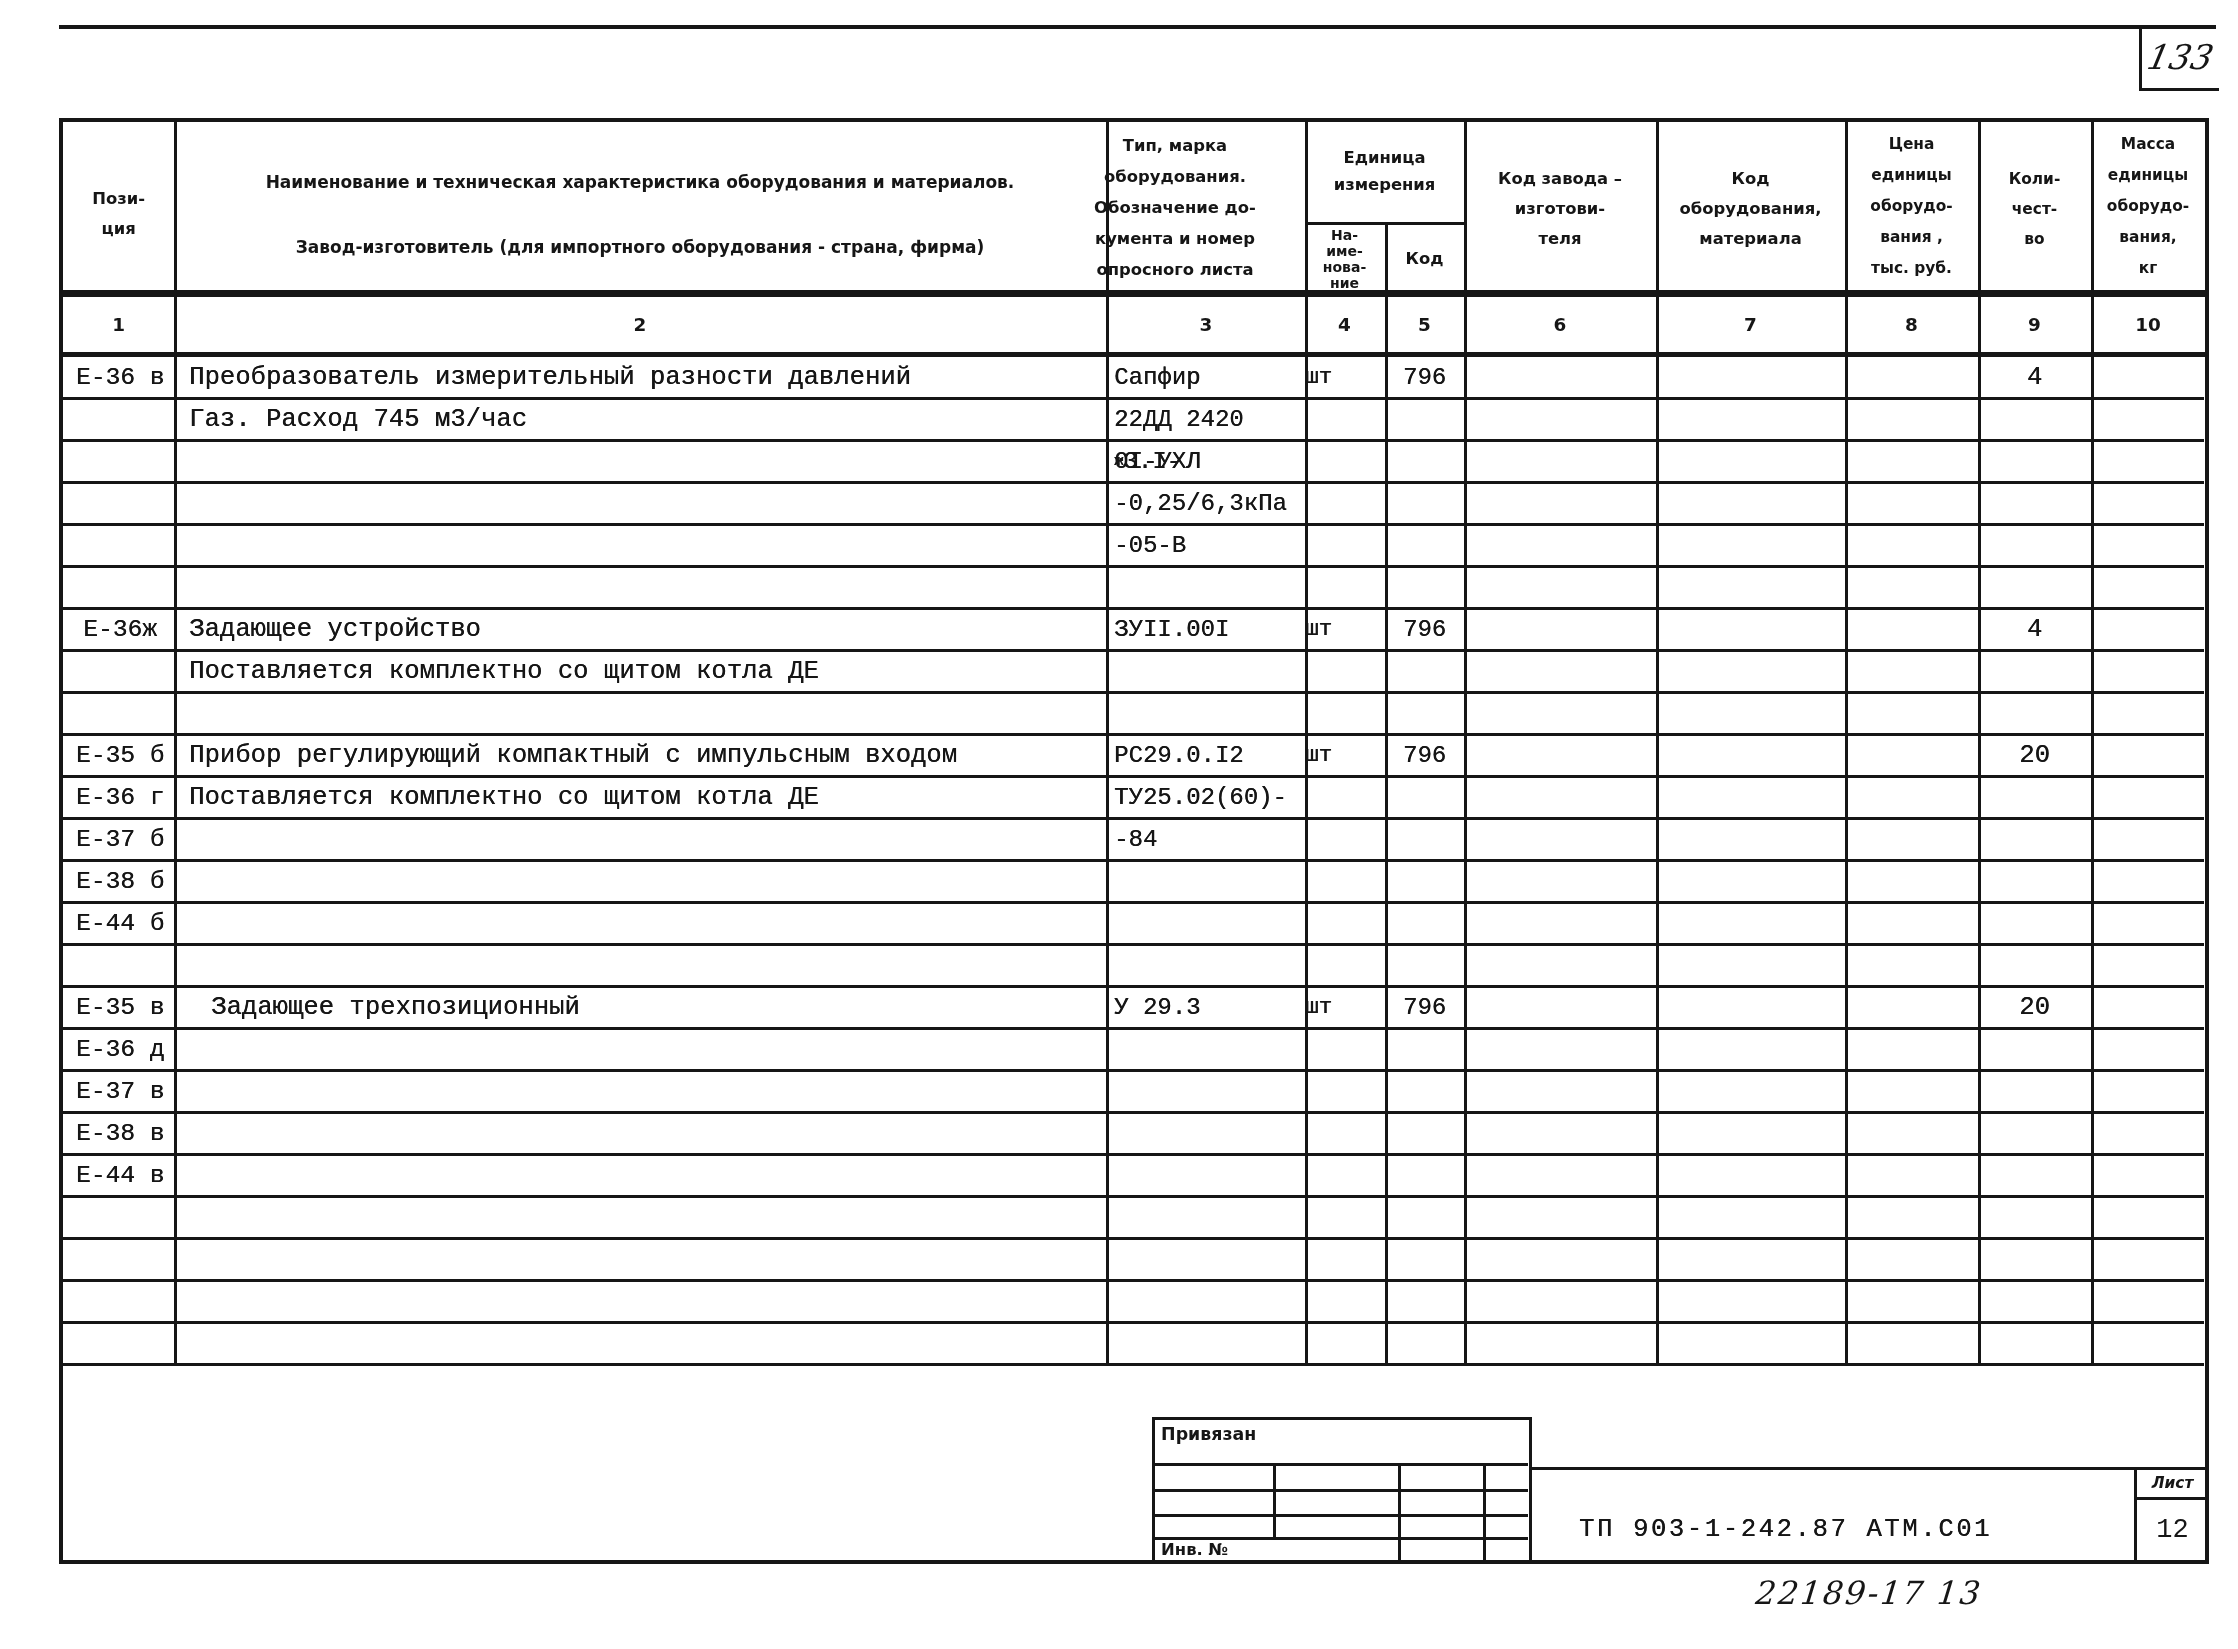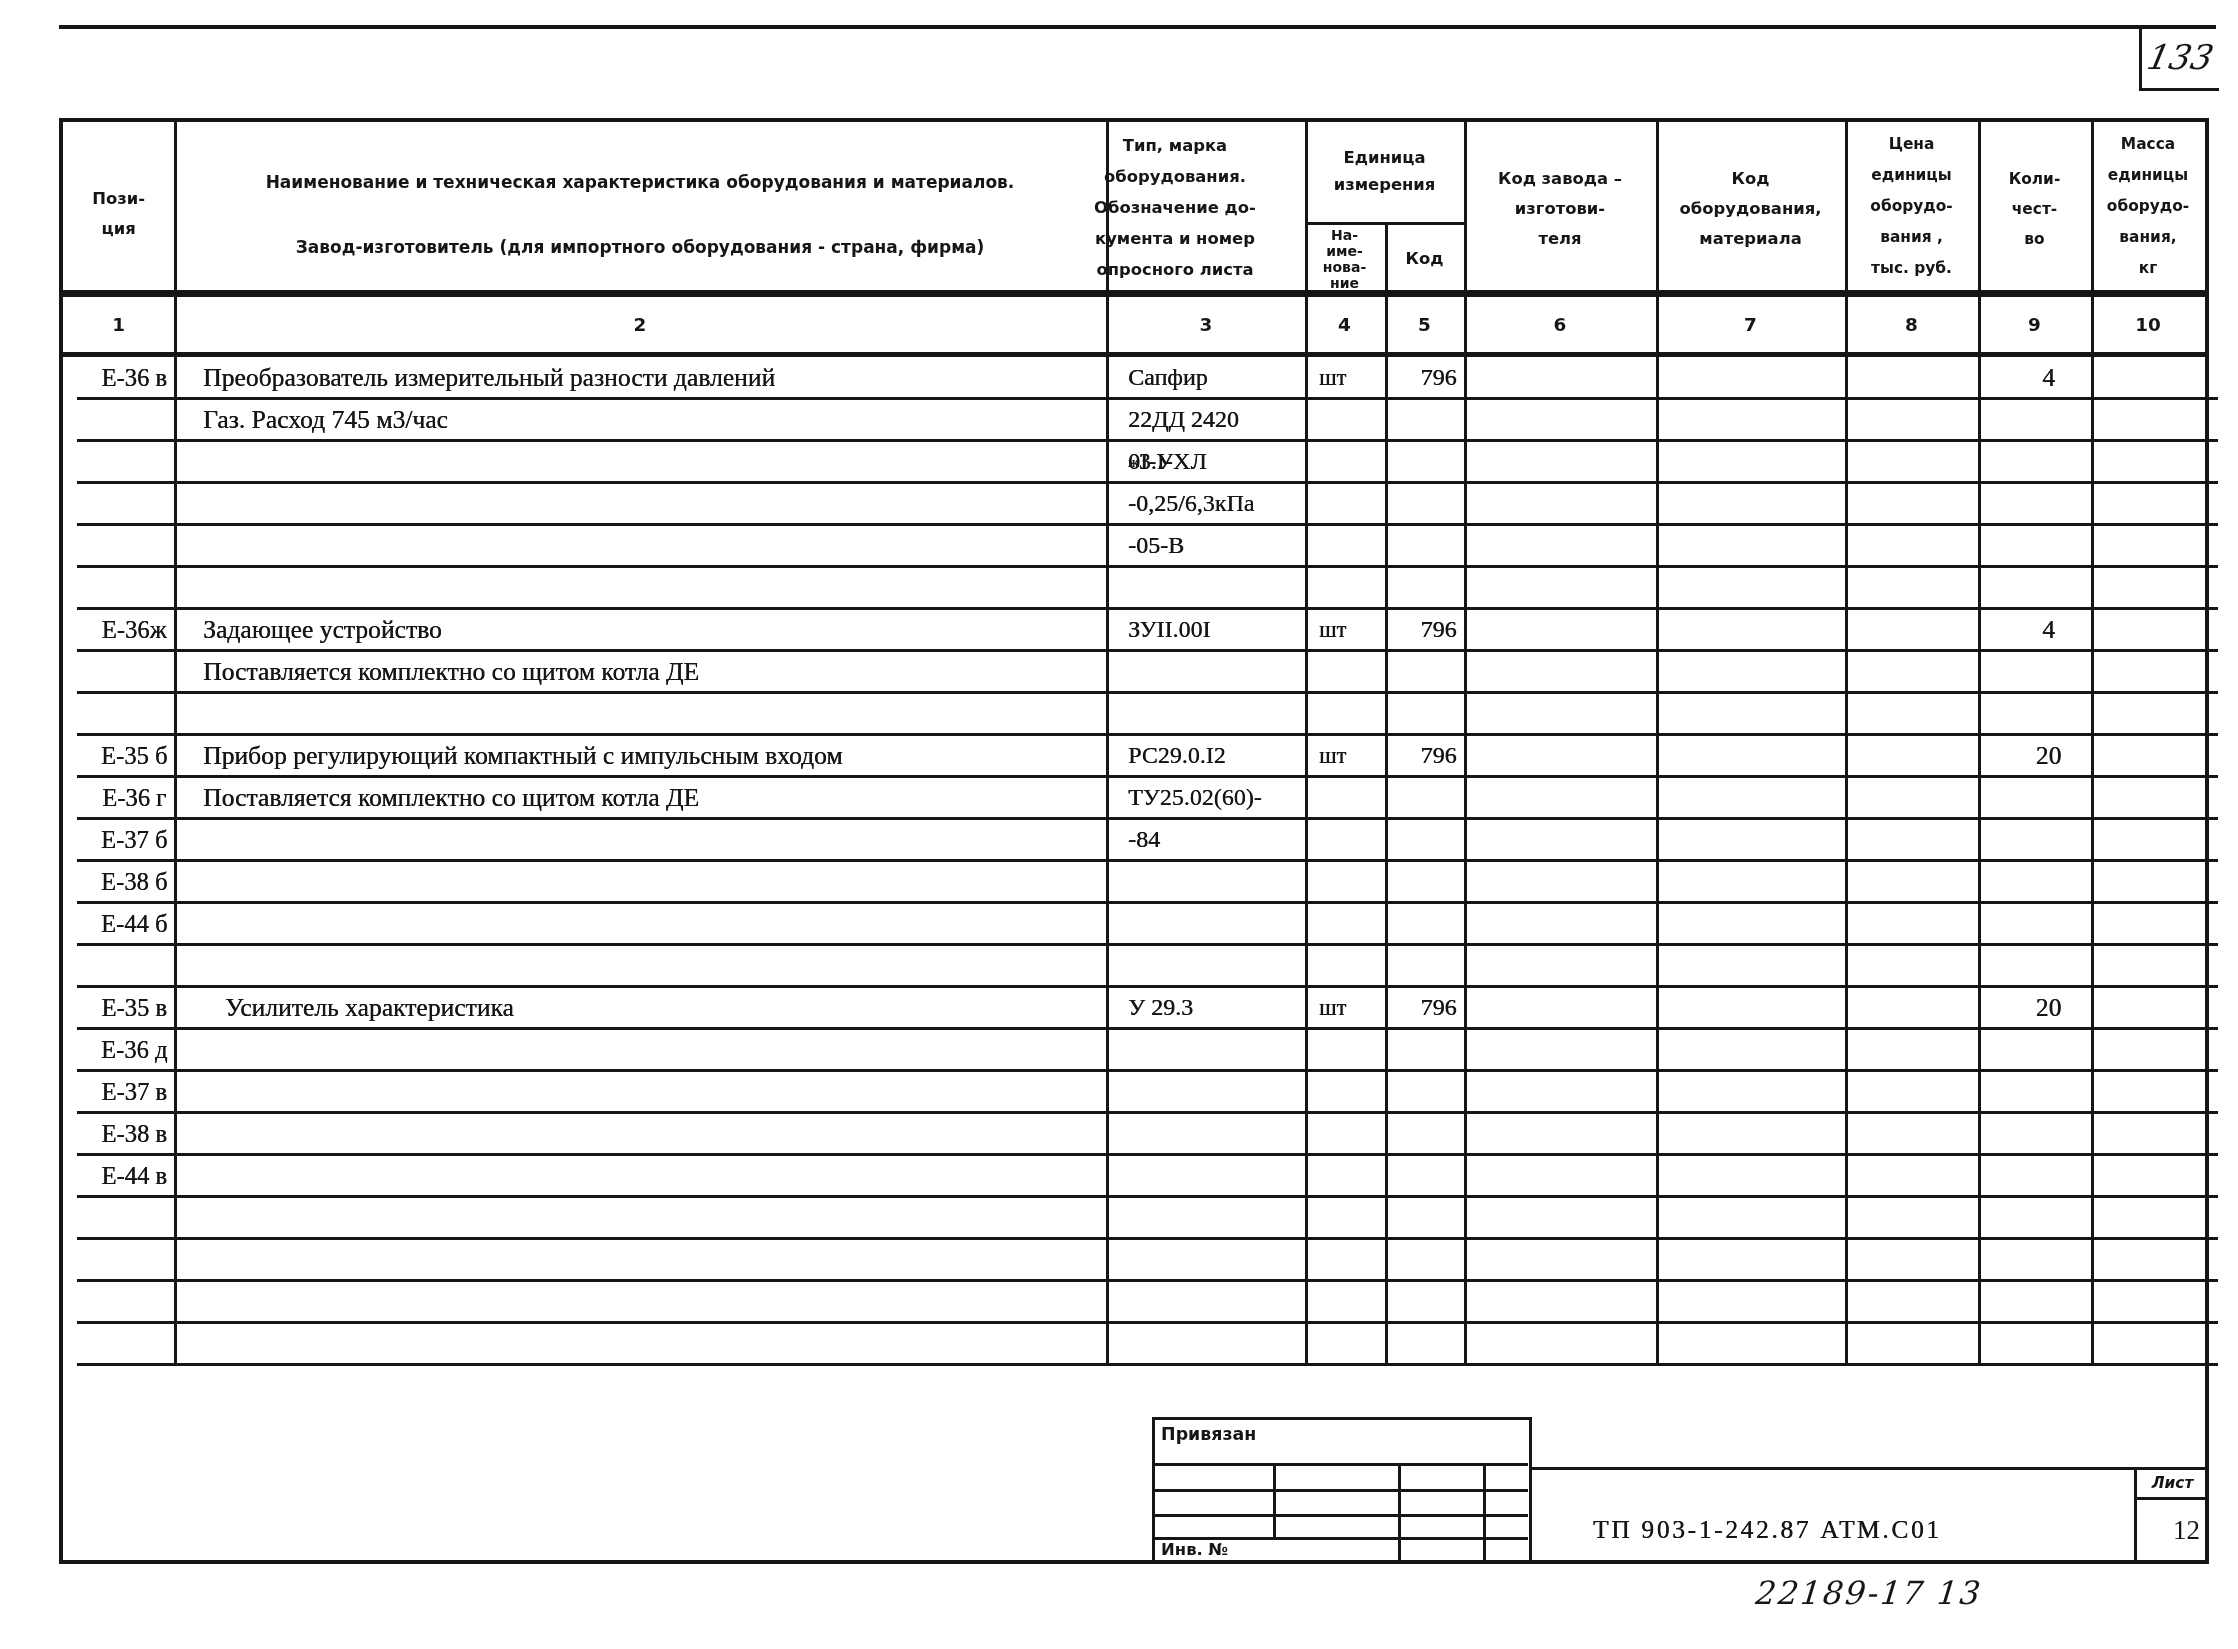--- a/index.html
+++ b/index.html
@@ -1,18 +1,18 @@
 <!DOCTYPE html>
 <html style="font-size:8.2px"><head>
 <meta charset="utf-8">
 <style>
   html,body{margin:0;padding:0;background:#e8e8e4;}
   .page{position:relative;width:2239px;height:1650px;background:#ffffff;overflow:hidden;
         --ink:#161616;color:var(--ink);}
-  .typed{font-family:Liberation Serif, serif;padding-left:14px;}
+  .typed{font-family:Liberation Mono, monospace;}
   .draft{font-family:"DejaVu Sans","Liberation Sans",sans-serif;font-weight:700;}
   .hand{font-family:"DejaVu Serif","Liberation Serif",serif;font-style:italic;}
   .vline{position:absolute;width:3.1px;background:var(--ink);}
   .hline{position:absolute;height:3.1px;background:var(--ink);}
   .abs{position:absolute;}
 
   
   .top-rule{left:59px;top:24.6px;width:2157px;height:4.6px;background:var(--ink);}
   .pageno-box{left:2139px;top:29px;width:77px;height:59px;border-left:3.6px solid var(--ink);
               border-bottom:3.6px solid var(--ink);}
@@ -194,21 +194,21 @@
       </div>
       <div class="row">
         <span class="c-pos">Е-38 б</span>
       </div>
       <div class="row">
         <span class="c-pos">Е-44 б</span>
       </div>
       <div class="row"></div>
       <div class="row">
         <span class="c-pos">Е-35 в</span>
-        <span class="c-name" style="left:148px">Усилитель характеристика</span>
+        <span class="c-name" style="left:148px">Задающее трехпозиционный</span>
         <span class="c-type">У 29.3</span>
         <span class="c-unit">шт</span>
         <span class="c-code">796</span>
         <span class="c-qty">20</span>
       </div>
       <div class="row">
         <span class="c-pos">Е-36 д</span>
       </div>
       <div class="row">
         <span class="c-pos">Е-37 в</span>

